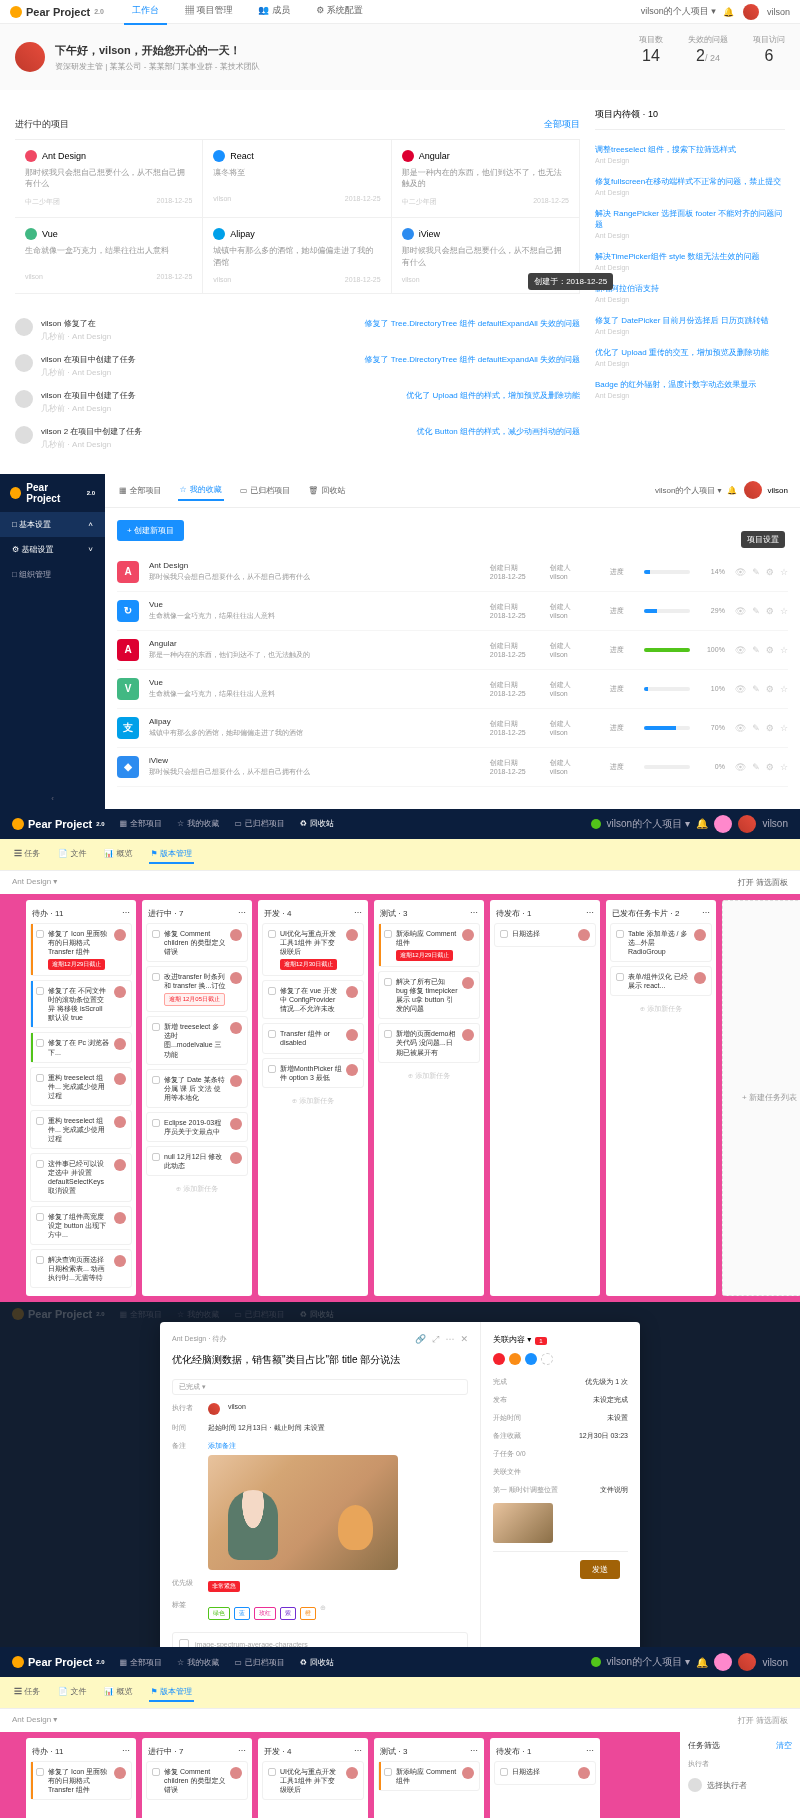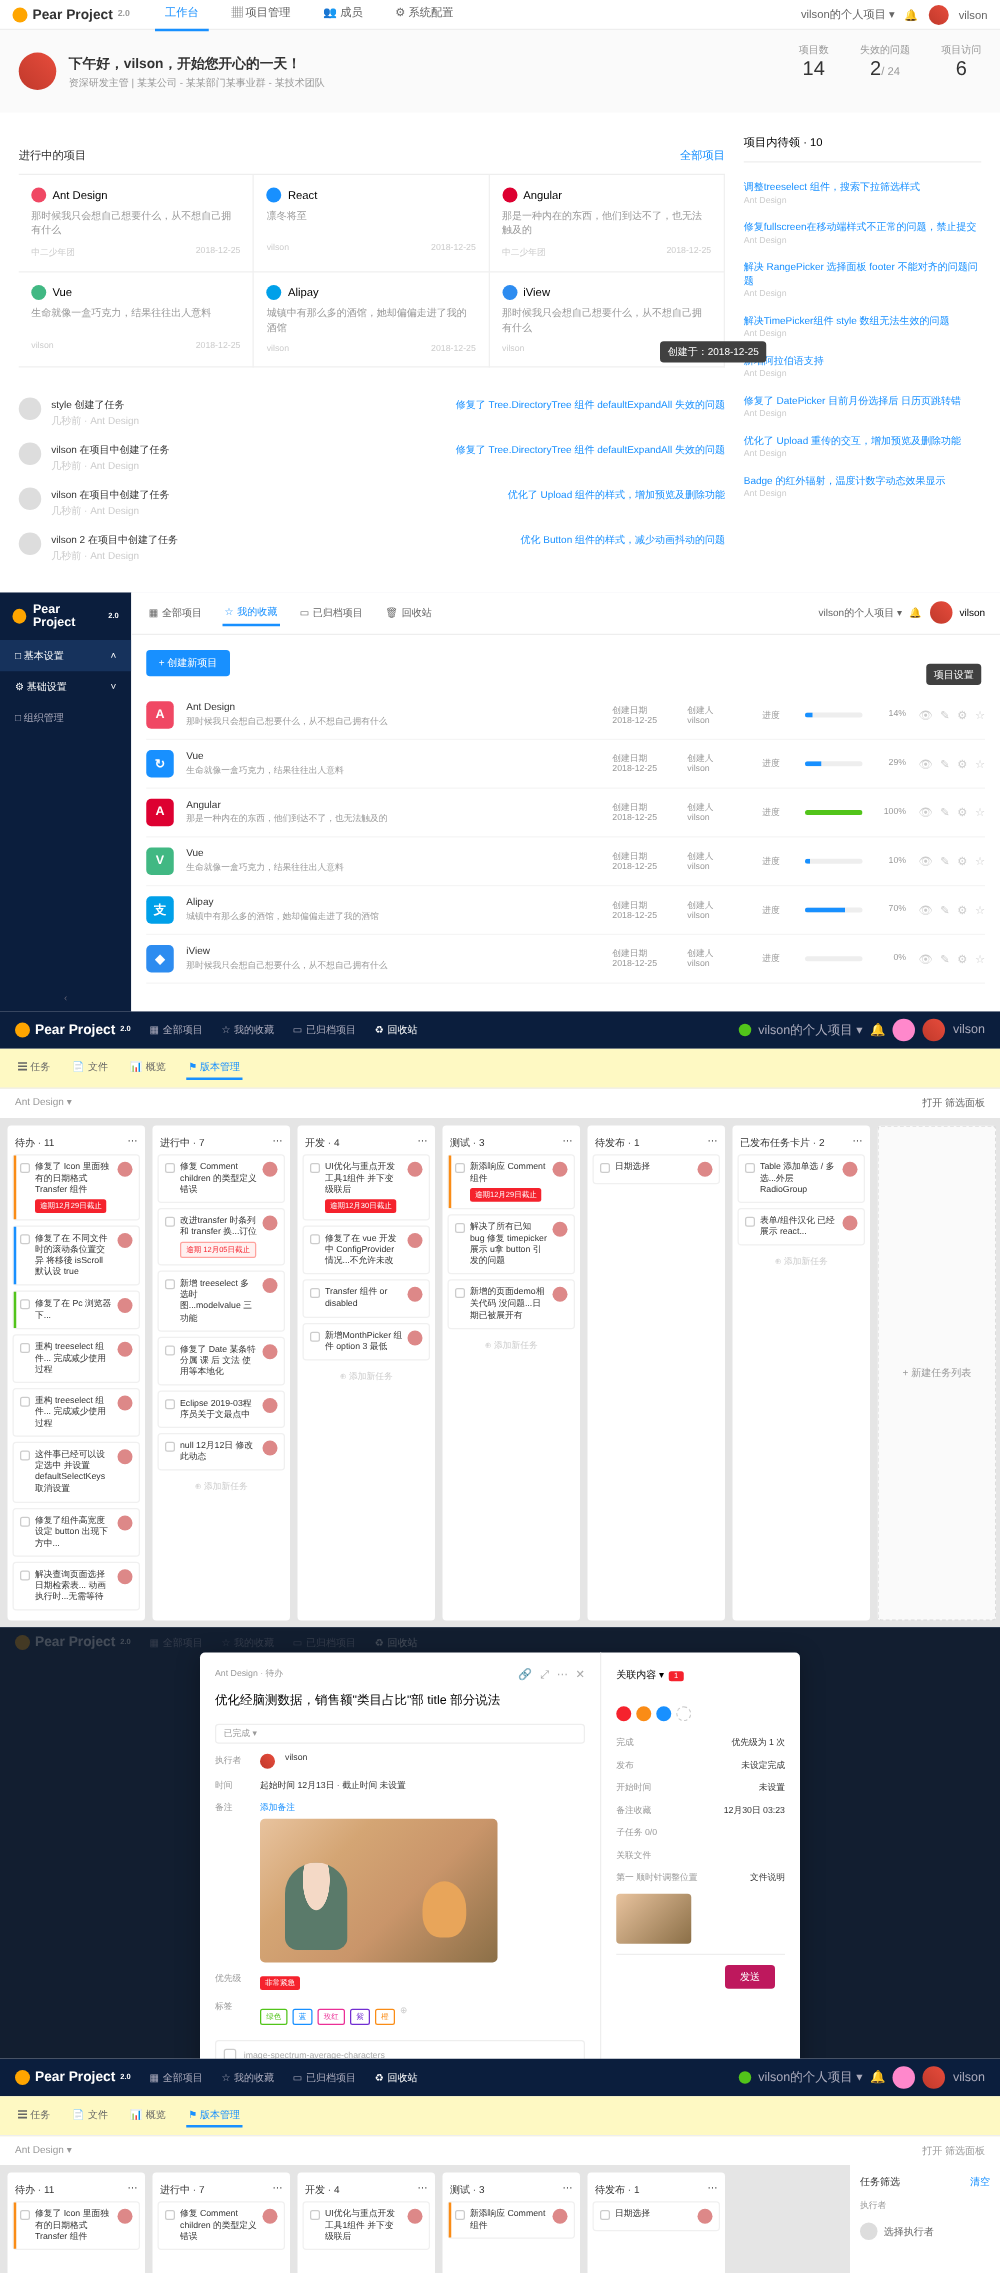--- a/index.html
+++ b/index.html
@@ -86,21 +86,21 @@
 
 .s3 { background: #fff; }
 .s3-header { background: #0b1e3d; display: flex; align-items: center; padding: 6px 12px; gap: 15px; }
 .s3-header .s1-logo { color: #fff; }
 .s3-tab { font-size: 8px; color: #aab; cursor: pointer; display:flex; align-items:center; gap:3px;}
 .s3-tab.active { color: #fff; }
 .s3-subbar { background:#fef9c3; padding:6px 12px; display:flex; gap:14px; font-size:8px; border-bottom:1px solid #eee;}
 .s3-subtab { color:#666; cursor:pointer; padding:3px 2px;}
 .s3-subtab.active { color:#1890ff; border-bottom:2px solid #1890ff;}
 .s3-crumb { padding: 6px 12px; font-size: 8px; color: #999; display:flex; justify-content:space-between;text-align:center;}
-.s3-board { display: flex; gap: 6px; padding: 6px 6px; overflow-x: auto; background:#e5e5e5; min-height:270px;}
+.s3-board { display: flex; gap: 6px; padding: 6px 26px; overflow-x: auto; background:#ec4899; min-height:270px;}
 .s3-col { width: 110px; flex-shrink: 0; background:#fff; border-radius:3px; padding:4px;}
 .s3-col-head { font-size: 8px; font-weight: 500; padding: 4px 2px; display: flex; justify-content: space-between; color:#333;}
 .s3-card-item { background: #fff; border:1px solid #f0f0f0; border-radius: 3px; padding: 5px; margin-bottom: 4px; font-size: 7px; position: relative; display:flex; gap:4px;}
 .s3-card-chk { width:8px; height:8px; border:1px solid #ccc; border-radius:2px; flex-shrink:0; margin-top:1px;}
 .s3-card-body { flex:1; }
 .s3-card-title { color: #333; line-height: 1.3; }
 .s3-card-av { width: 12px; height: 12px; border-radius: 50%; background: #d88; flex-shrink: 0;}
 .s3-tag { display: inline-block; padding: 1px 4px; border-radius: 2px; font-size: 6px; margin-top: 3px; }
 .s3-tag.red { background: #fff1f0; color: #f5222d; border:1px solid #ffa39e;}
 .s3-tag.redfill { background: #f5222d; color: #fff; }
@@ -121,29 +121,29 @@
 .s4-modal-crumb-actions { display:flex; gap:6px; color:#aaa; font-size:9px;}
 .s4-modal-title { font-size: 10px; font-weight: 500; margin-bottom: 8px; }
 .s4-modal-row { display: flex; align-items: flex-start; gap: 8px; padding: 4px 0; font-size:7px;}
 .s4-modal-label { width: 28px; color: #999; flex-shrink: 0; }
 .s4-modal-val { color: #333; flex:1;}
 .s4-modal-img { width: 190px; height: 115px; border-radius: 4px; background: linear-gradient(135deg,#e8c39e 0%,#d4a574 30%,#c9956a 60%, #8b6f47 100%); margin-top:4px; position:relative; overflow:hidden;}
 .s4-illus-person { position:absolute; left:20px; bottom:10px; width:50px; height:70px; background:radial-gradient(ellipse at 50% 20%, #f4d9c6 30%, transparent 31%), #5a7a6a; border-radius:25px 25px 10px 10px;}
 .s4-illus-cat { position:absolute; right:25px; bottom:20px; width:35px; height:45px; background:#e8a55a; border-radius:50% 50% 40% 40%;}
 .s4-modal-tags { display: flex; gap: 4px; margin-top: 4px; flex-wrap:wrap;}
 .s4-comment-input { border: 1px solid #eee; border-radius: 3px; padding: 6px; margin-top: 8px; font-size: 7px; color: #aaa; display:flex; align-items:center; gap:6px;}
-.s4-side-title { font-weight: 500; margin-bottom: 20px; display:flex; align-items:center; gap:4px;}
+.s4-side-title { font-weight: 500; margin-bottom: 8px; display:flex; align-items:center; gap:4px;}
 .s4-side-icobar { display:flex; gap:4px; margin-bottom:8px;}
 .s4-side-ico { width:12px; height:12px; border-radius:50%; }
 .s4-side-row { display: flex; justify-content: space-between; padding: 4px 0; font-size: 7px; }
 .s4-side-label { color: #999; }
 .s4-side-val { color: #333; }
 .s4-side-thumb { width:60px; height:40px; background: linear-gradient(135deg,#e8c39e,#8b6f47); border-radius:3px; margin-top:4px;}
 .s4-send-bar { display:flex; justify-content:flex-end; padding:8px; border-top:1px solid #eee; margin-top:8px;}
-.s4-send-btn { background:#be185d; color:#fff; padding:4px 12px; border-radius:3px; font-size:8px; cursor:pointer;}
+.s4-send-btn { background:#a16207; color:#fff; padding:4px 12px; border-radius:3px; font-size:8px; cursor:pointer;}
 .s5 { position:relative; }
 .mini-av { width:18px; height:18px; border-radius:50%; background:linear-gradient(45deg,#c0392b,#e74c3c);}
 .mini-av.b { background:#f8c;}
 </style>
 </head>
 <body>
 
 <div class="screenshot">
   <div class="s1-header">
     <div class="s1-logo">
@@ -263,21 +263,21 @@
                 <span class="s1-tooltip"><span class="s1-tooltip-bubble">创建于：2018-12-25</span>2018-12-25</span>
               </div>
   </div>
           </div>
       </div>
       <div class="s1-card">
         <div class="s1-activity" id="s1-acts">
             <div class="s1-act-item">
     <div class="s1-act-av"></div>
     <div class="s1-act-body">
-                <div class="s1-act-title">style 创建了任务</div>
+                <div class="s1-act-title">vilson 修复了在</div>
                 <div class="s1-act-time">几秒前 · Ant Design</div>
               </div>
     <div class="s1-act-link">修复了 Tree.DirectoryTree 组件 defaultExpandAll 失效的问题</div>
   </div>
             <div class="s1-act-item">
     <div class="s1-act-av"></div>
     <div class="s1-act-body">
                 <div class="s1-act-title">vilson 在项目中创建了任务</div>
                 <div class="s1-act-time">几秒前 · Ant Design</div>
               </div>

